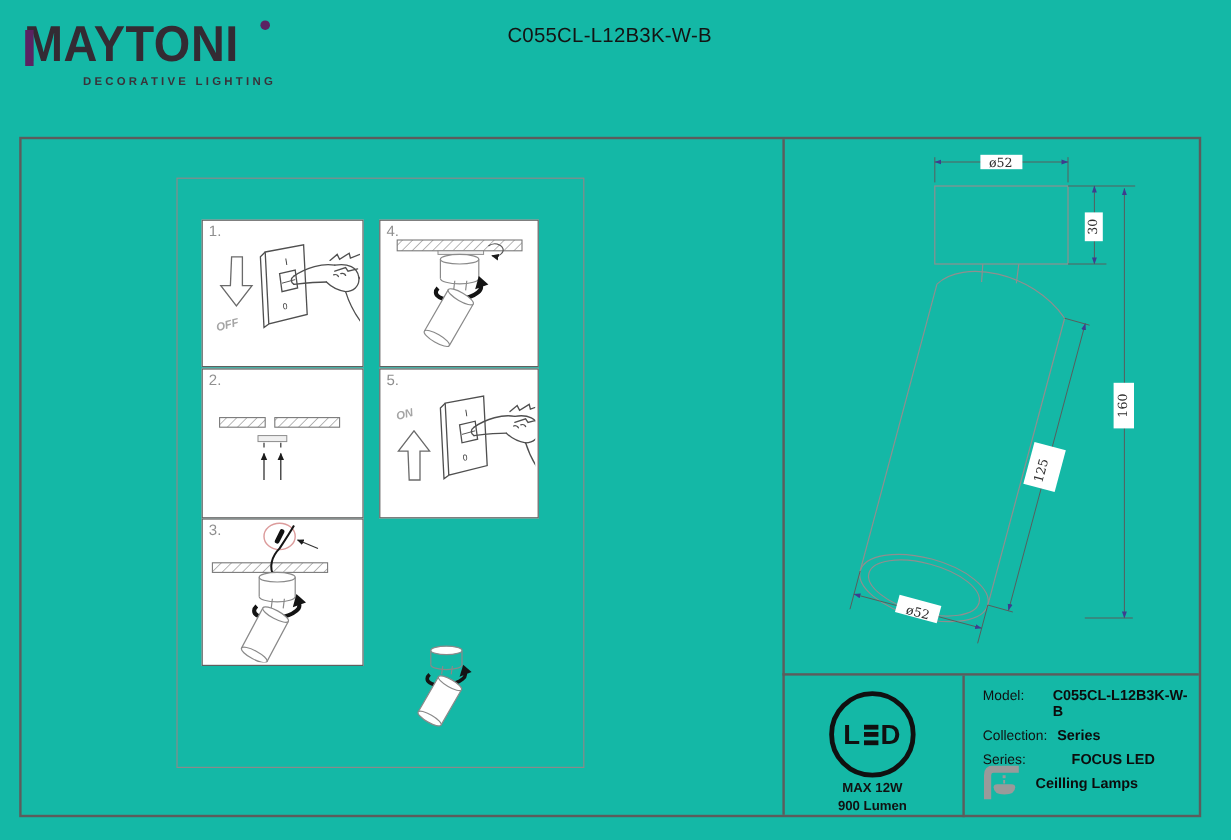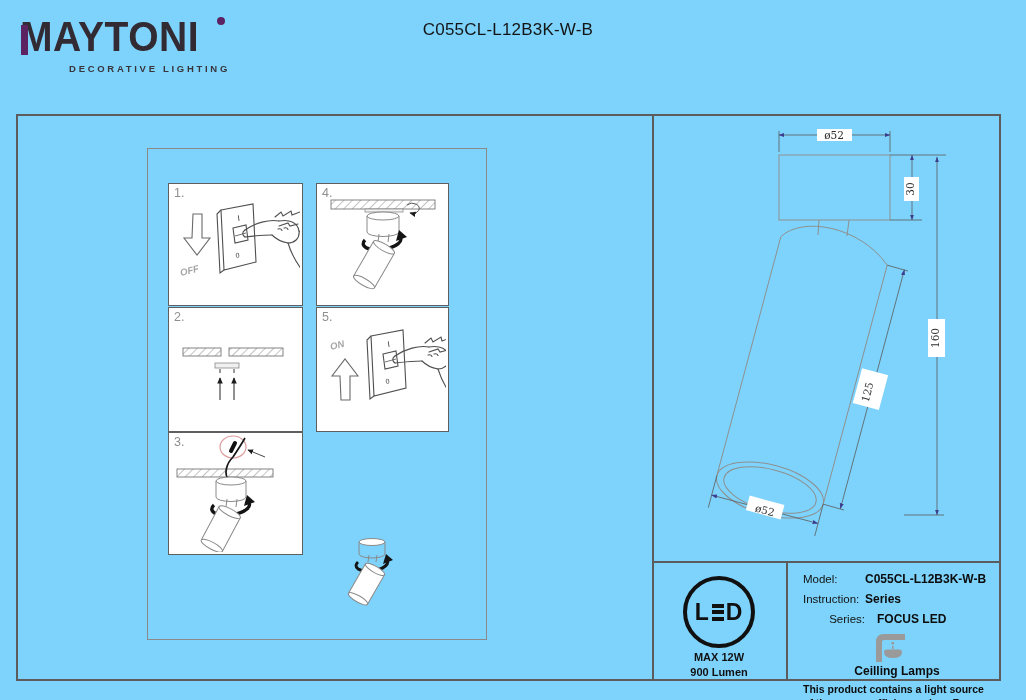--- a/index.html
+++ b/index.html
@@ -1,16 +1,16 @@
 <!DOCTYPE html>
 <html><head>
 <meta charset="utf-8">
 <style>
   html,body{margin:0;padding:0;background:#ffffff;}
-  #page{position:relative;width:1026px;height:700px;background:#7dd3fc;
+  #page{position:relative;width:1026px;height:700px;background:#14b8a6;
         font-family:"Liberation Sans",sans-serif;color:#1a1a1a;overflow:hidden;}
 
   
   #logo{position:absolute;left:20px;top:16px;width:224px;height:62px;}
   #logo .brand{position:absolute;left:0;top:0;font-size:42px;line-height:42px;font-weight:700;
                color:#332b33;letter-spacing:0.5px;transform:scaleX(.93);transform-origin:left top;white-space:nowrap;}
   #logo .m-bar{position:absolute;left:1px;top:9px;width:7px;height:30px;background:#5b2362;}
   #logo .i-dot{position:absolute;left:197px;top:1px;width:8px;height:8px;border-radius:50%;background:#5b2362;}
   #logo .tagline{position:absolute;left:0;top:47px;width:210px;text-align:right;
                  font-size:9.5px;font-weight:700;letter-spacing:2.7px;color:#39333a;white-space:nowrap;}
@@ -44,21 +44,21 @@
               display:flex;align-items:center;justify-content:center;}
   #led-word{display:flex;align-items:center;font-size:23px;font-weight:700;color:#101010;letter-spacing:1px;}
   #led-e{display:flex;flex-direction:column;gap:2.5px;margin:0 2px;}
   #led-e i{display:block;width:12px;height:4px;background:#101010;}
   .spec{font-size:11px;color:#111;margin-top:3px;font-weight:700;}
   #info-right{flex:1;border-left:2px solid #5c5c5c;box-sizing:border-box;padding:9px 8px 4px 15px;}
   .info-row{display:flex;align-items:baseline;margin-bottom:6px;font-size:11.5px;}
   .info-row .lbl{width:62px;color:#111;}
   .info-row .val{font-weight:700;color:#0c0c0c;font-size:12px;}
   .info-row .val.indent{margin-left:12px;}
-  #series-line{display:flex;align-items:center;margin:-2px 0 2px 0;flex-direction:column;}
+  #series-line{display:flex;align-items:center;margin:-2px 0 2px 0;}
   #series-line svg{margin-right:8px;}
   #series-line .val{font-weight:700;font-size:12px;color:#0c0c0c;}
   #energy-note{margin-top:5px;width:188px;font-size:10.5px;line-height:1.3;font-weight:700;color:#0c0c0c;}
 
   svg text{font-family:"DejaVu Serif","Liberation Serif",serif;}
   svg text.sans{font-family:"Liberation Sans",sans-serif;}
 </style>
 </head>
 <body>
 
@@ -267,33 +267,32 @@
         </div>
         <div class="spec">MAX 12W</div>
         <div class="spec">900 Lumen</div>
       </div>
       <div id="info-right">
         <div class="info-row">
           <span class="lbl">Model:</span>
           <span class="val">C055CL-L12B3K-W-B</span>
         </div>
         <div class="info-row">
-          <span class="lbl">Instruction:</span>
+          <span class="lbl">Collection:</span>
           <span class="val">Series</span>
         </div>
-        <div class="info-row" style="margin-bottom:10px;text-align:right;">
+        <div class="info-row" style="margin-bottom:0;">
           <span class="lbl">Series:</span>
           <span class="val indent">FOCUS LED</span>
         </div>
         <div id="series-line">
           <svg width="36" height="30" viewBox="0 0 36 30">
             <path d="M4,28 V8 Q4,3 9,3 H30" fill="none" stroke="#9a9a9a" stroke-width="6"></path>
             <rect x="16.5" y="8" width="2.5" height="2.5" fill="#9a9a9a"></rect>
             <path d="M17.8,12 V15" stroke="#9a9a9a" stroke-width="1.6"></path>
             <path d="M9,18 Q9,15.5 12,15.5 H24 Q27,15.5 27,18 Q27,24 18,24 Q9,24 9,18 Z" fill="#9a9a9a"></path>
           </svg>
           <span class="val">Ceilling Lamps</span>
         </div>
-        <div id="energy-note">This product contains a light source of the energy efficiency class F</div>
       </div>
     </div>
   </div>
 </div>
 
 </body></html>

